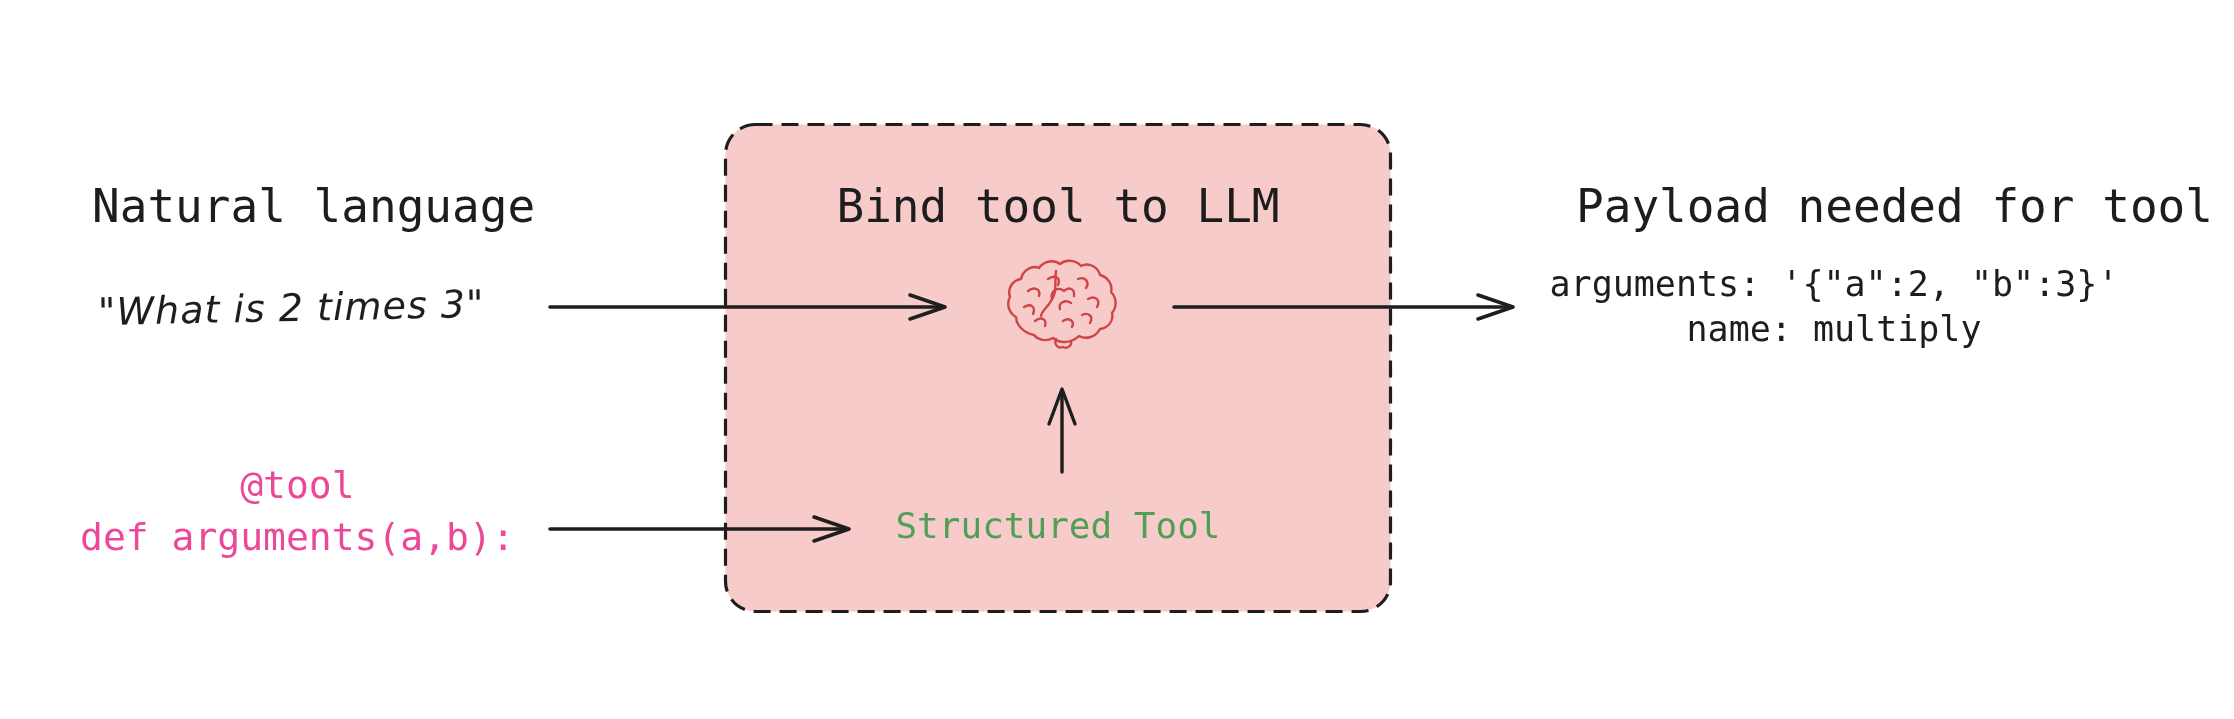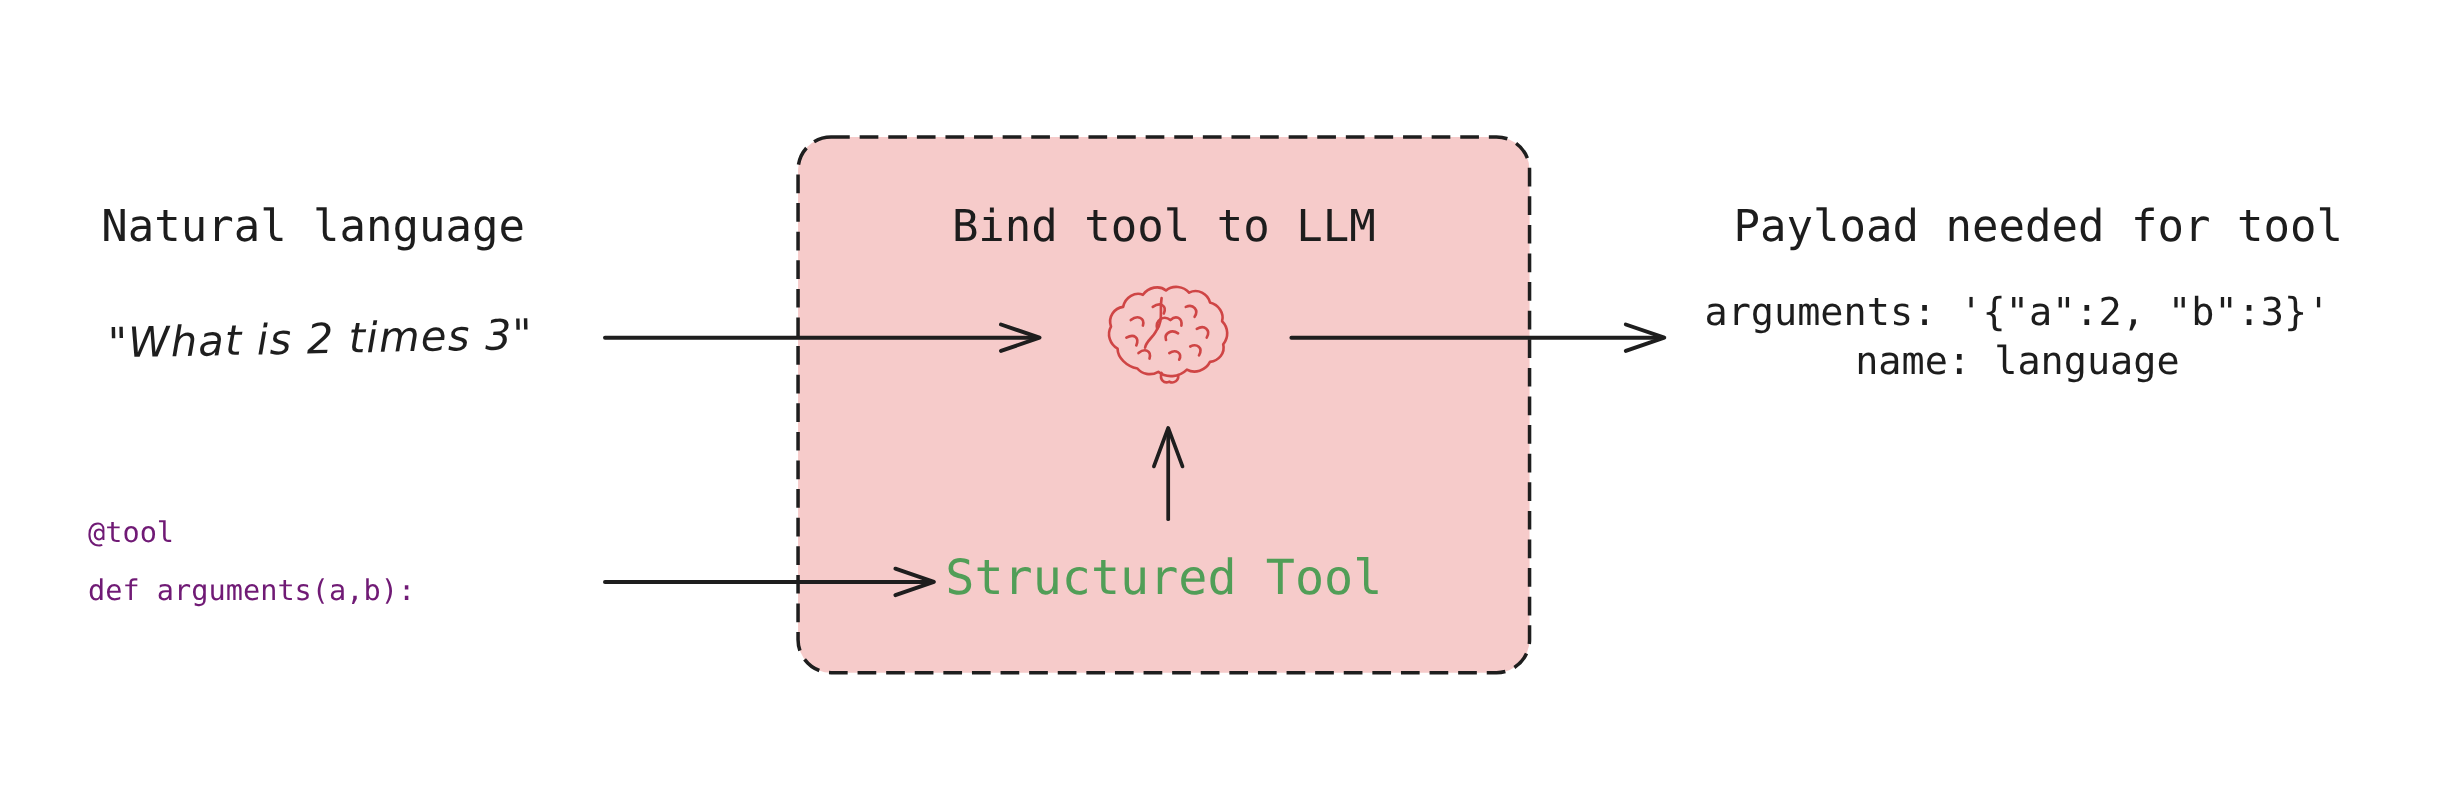--- a/index.html
+++ b/index.html
@@ -12,48 +12,49 @@
     width: 2234px;
     height: 719px;
     background: #ffffff;
     overflow: hidden;
     font-family: "DejaVu Sans Mono", monospace;
     color: #1d1d1d;
   }
   .abs { position: absolute; }
 
   .heading {
-    font-size: 40px;
+    font-size: 46px;
     line-height: 40px;
     font-weight: 500;
     color: #1d1d1d;
     white-space: pre;
   }
   .centered { text-align: center; }
 
   .query {
     font-family: "DejaVu Sans", sans-serif;
     font-style: italic;
     font-size: 38px;
     line-height: 44px;
     letter-spacing: 1px;
     color: #1e1e1e;
     transform: rotate(-1.2deg);
     white-space: pre;
   }
 
   .code-line {
-    font-size: 26px;
+    font-size: 38px;
     line-height: 52px;
-    color: #701a75;
+    color: #ec4899;
     white-space: pre;
+    text-align: center;
   }
 
   .tool-label {
-    font-size: 44px;
+    font-size: 36px;
     line-height: 40px;
     color: #519e57;
     white-space: pre;
   }
 
   .payload-line {
     font-size: 35px;
     line-height: 45px;
     color: #1d1d1d;
     white-space: pre;
@@ -100,21 +101,21 @@
       <path d="M88,42 C95,38 101,43 97,50"></path>
       <path d="M82,58 C88,55 94,59 90,66"></path>
       <path d="M63,64 C69,60 75,64 72,70"></path>
     </svg>
   </div>
 
   <div class="abs tool-label centered" style="left:723px; top:506px; width:670px;">Structured Tool</div>
 
   <div class="abs centered" style="left:1544px; top:262px; width:580px;">
     <div class="payload-line">arguments: '{"a":2, "b":3}'</div>
-    <div class="payload-line">name: language</div>
+    <div class="payload-line">name: multiply</div>
   </div>
 
   <div class="abs" style="left:546px; top:292px; width:408px; height:30px;">
     <svg width="408" height="30" viewBox="0 0 408 30" fill="none" stroke="#1e1e1e" stroke-width="3.6" stroke-linecap="round" stroke-linejoin="round">
       <line x1="4" y1="15" x2="396" y2="15"></line>
       <polyline points="364,3 399,15 364,27"></polyline>
     </svg>
   </div>
 
   <div class="abs" style="left:1170px; top:292px; width:352px; height:30px;">

